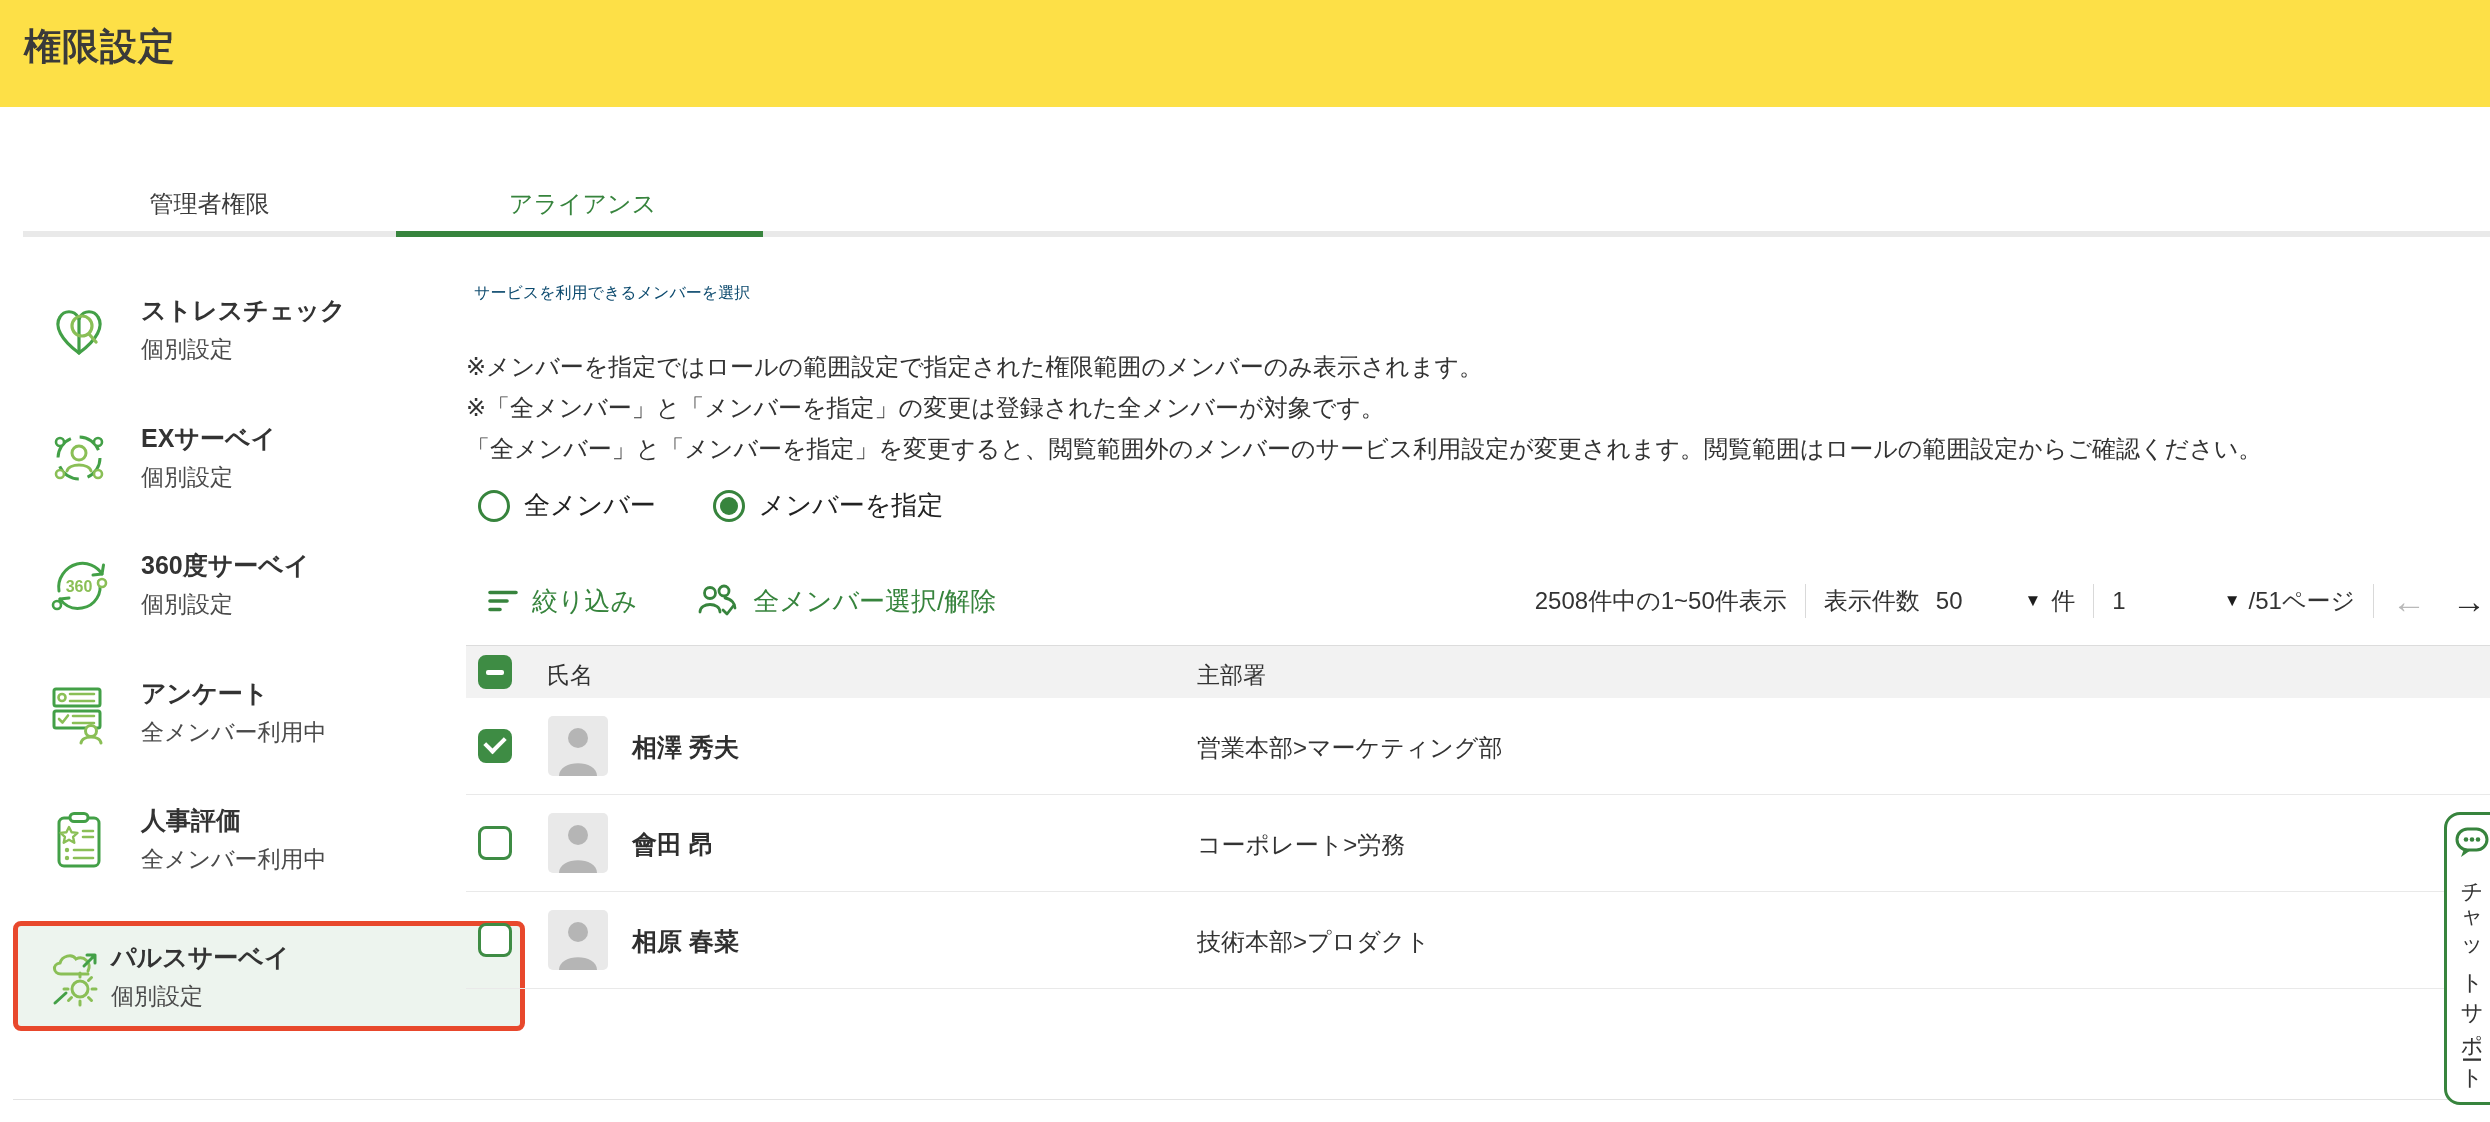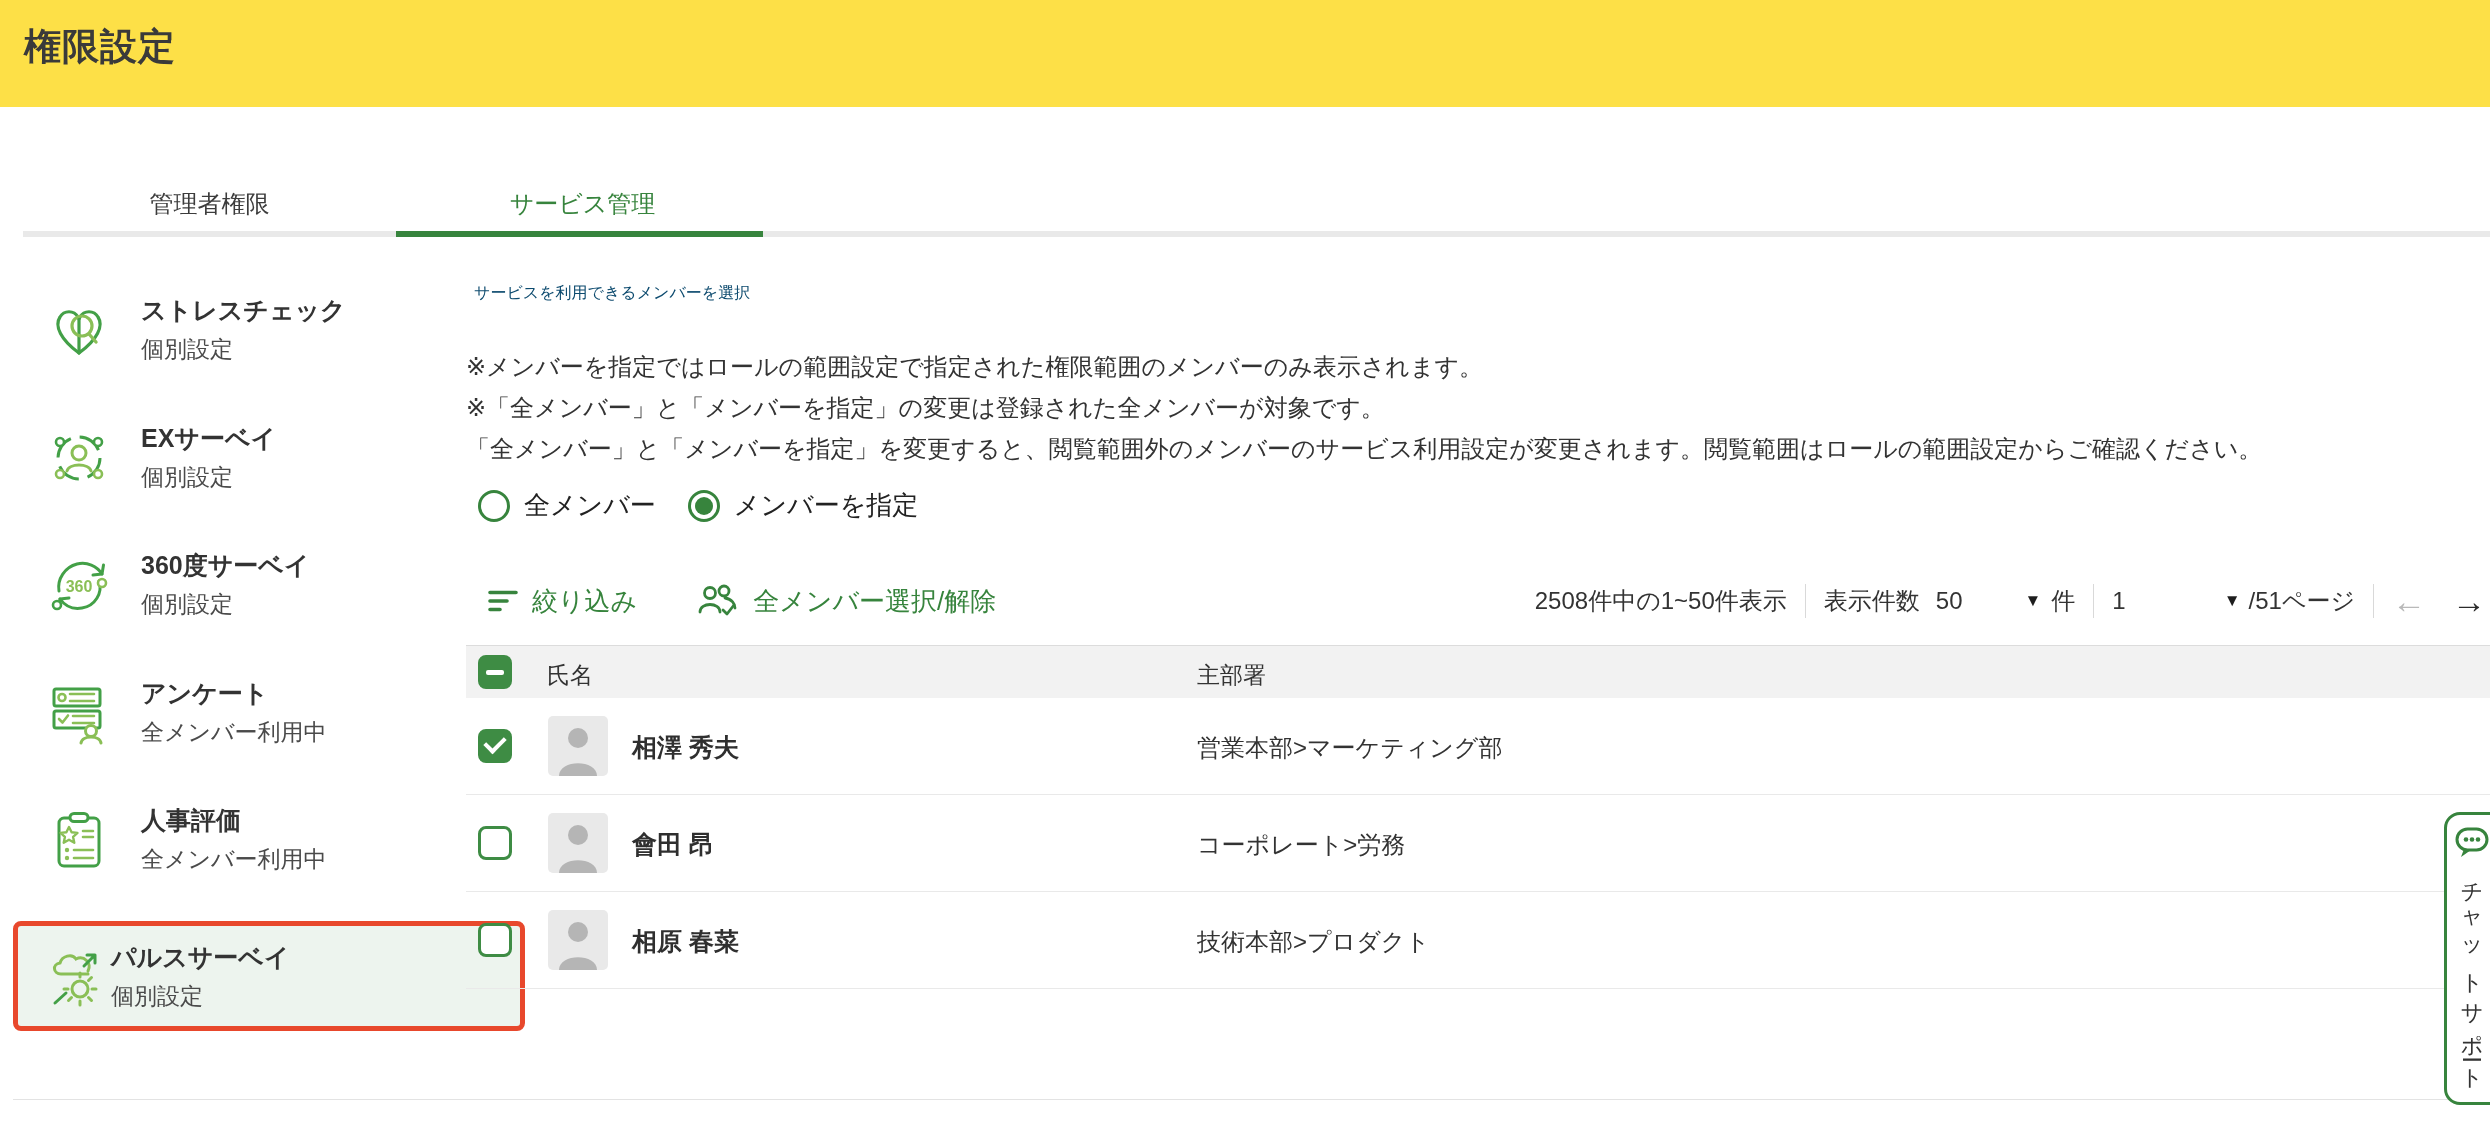--- a/index.html
+++ b/index.html
@@ -26,21 +26,21 @@
                  border:5px solid #e8482c;border-radius:8px;background:#edf4ee;
                  display:flex;align-items:center;padding-left:29px;cursor:pointer;}
   .side-selected .txt .t1{font-size:25px;font-weight:700;color:#333;}
   .side-selected .txt .t2{font-size:23px;color:#4a4a4a;margin-top:7px;}
 
   
   .desc{position:absolute;left:474px;top:283px;font-size:16px;color:#0c4a6e;}
   .notes{position:absolute;left:466px;top:346px;font-size:24px;color:#333;line-height:41px;}
 
   
-  .radio-row{position:absolute;left:478px;top:488px;display:flex;align-items:center;gap:32px;}
+  .radio-row{position:absolute;left:478px;top:488px;display:flex;align-items:center;gap:57px;}
   .radio-opt{display:flex;align-items:center;gap:14px;cursor:pointer;}
   .radio{width:32px;height:32px;border-radius:50%;border:3px solid #37843d;box-sizing:border-box;background:#fff;position:relative;flex:none;}
   .radio.sel::after{content:"";position:absolute;inset:4px;border-radius:50%;background:#37843d;}
   .radio-label{font-size:26px;color:#222;}
 
   
   .toolbar-left{position:absolute;left:488px;top:578px;height:46px;display:flex;align-items:center;gap:16px;}
   .tool-link{display:flex;align-items:center;gap:14px;color:#37843d;font-size:26px;cursor:pointer;}
   .tool-gap{width:28px;}
 
@@ -82,21 +82,21 @@
 <body>
 
 <div id="stage">
 
   <div class="page-header">
     <div class="page-title">権限設定</div>
   </div>
 
   <div class="tabs">
     <div class="tab">管理者権限</div>
-    <div class="tab active">サービス管理</div>
+    <div class="tab active">アライアンス</div>
   </div>
   <div class="tab-track"></div>
   <div class="tab-active-bar"></div>
 
   <div class="side-item" style="top:294px;font-family:Liberation Mono, monospace;">
     <svg width="64" height="64" viewBox="0 0 64 64" fill="none">
       <path d="M32 55 C14 42 7 28 13 19 C17 12 27 12 31 19 L32 21" stroke="#43a047" stroke-width="3.2" stroke-linecap="round"></path>
       <path d="M32 21 L33 19 C37 12 47 12 51 19 C57 28 50 42 32 55 Z" stroke="#43a047" stroke-width="3.2" stroke-linecap="round" stroke-linejoin="round"></path>
       <circle cx="35" cy="28" r="10" stroke="#8abf56" stroke-width="3.2"></circle>
       <path d="M42 36 L49 44" stroke="#8abf56" stroke-width="3.4" stroke-linecap="round"></path>

